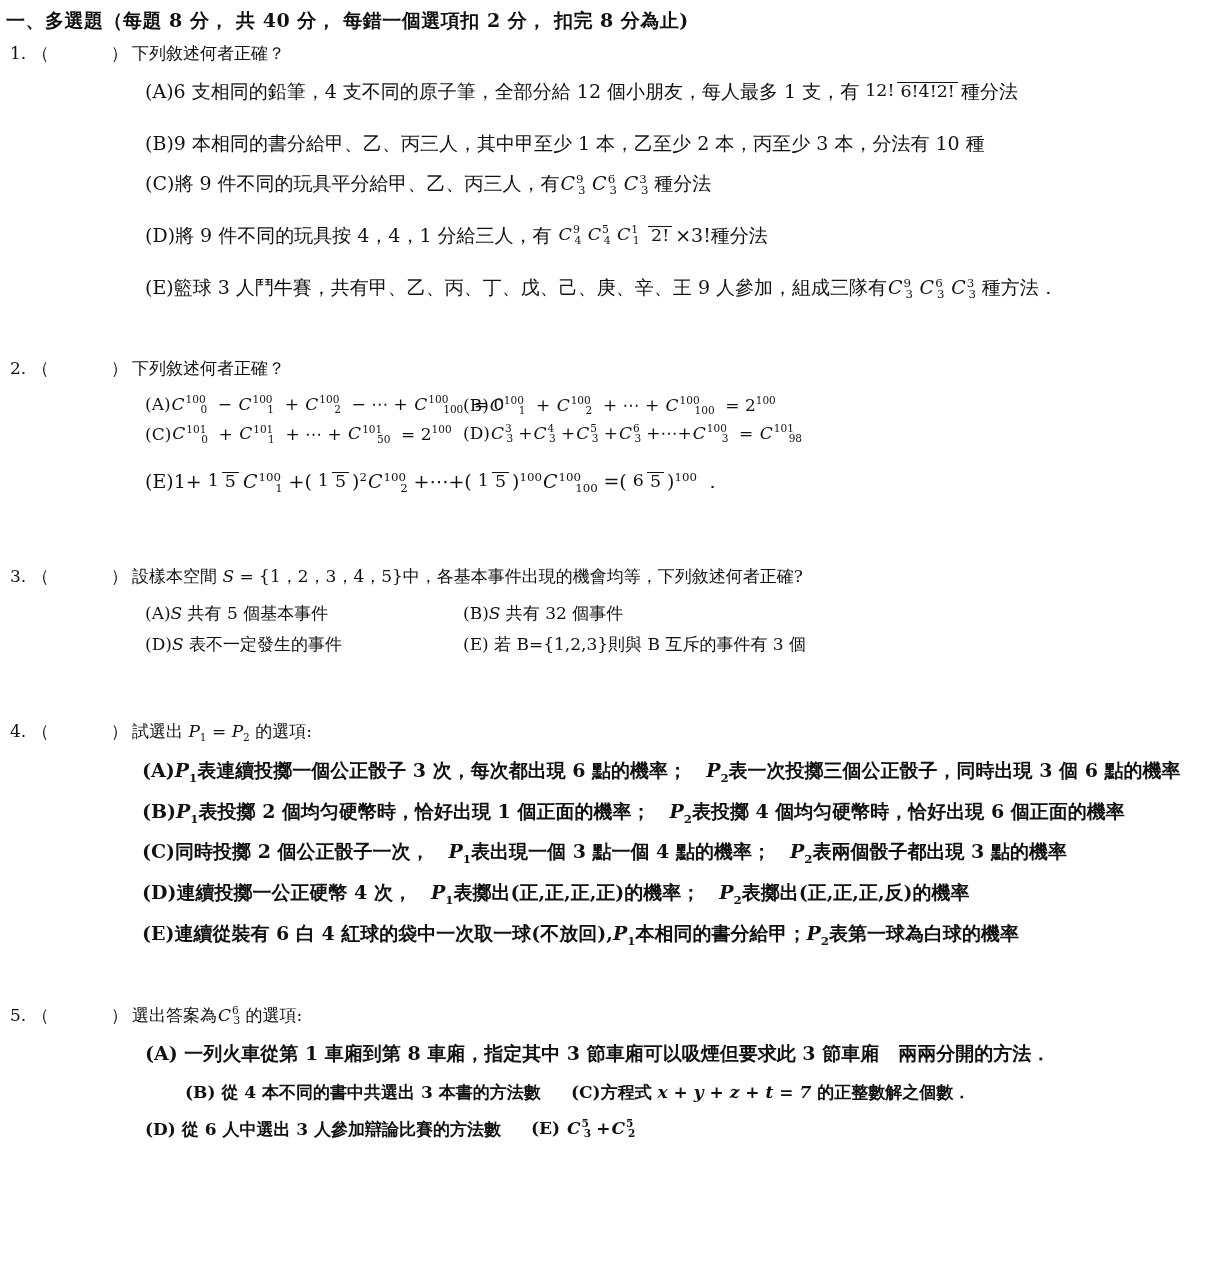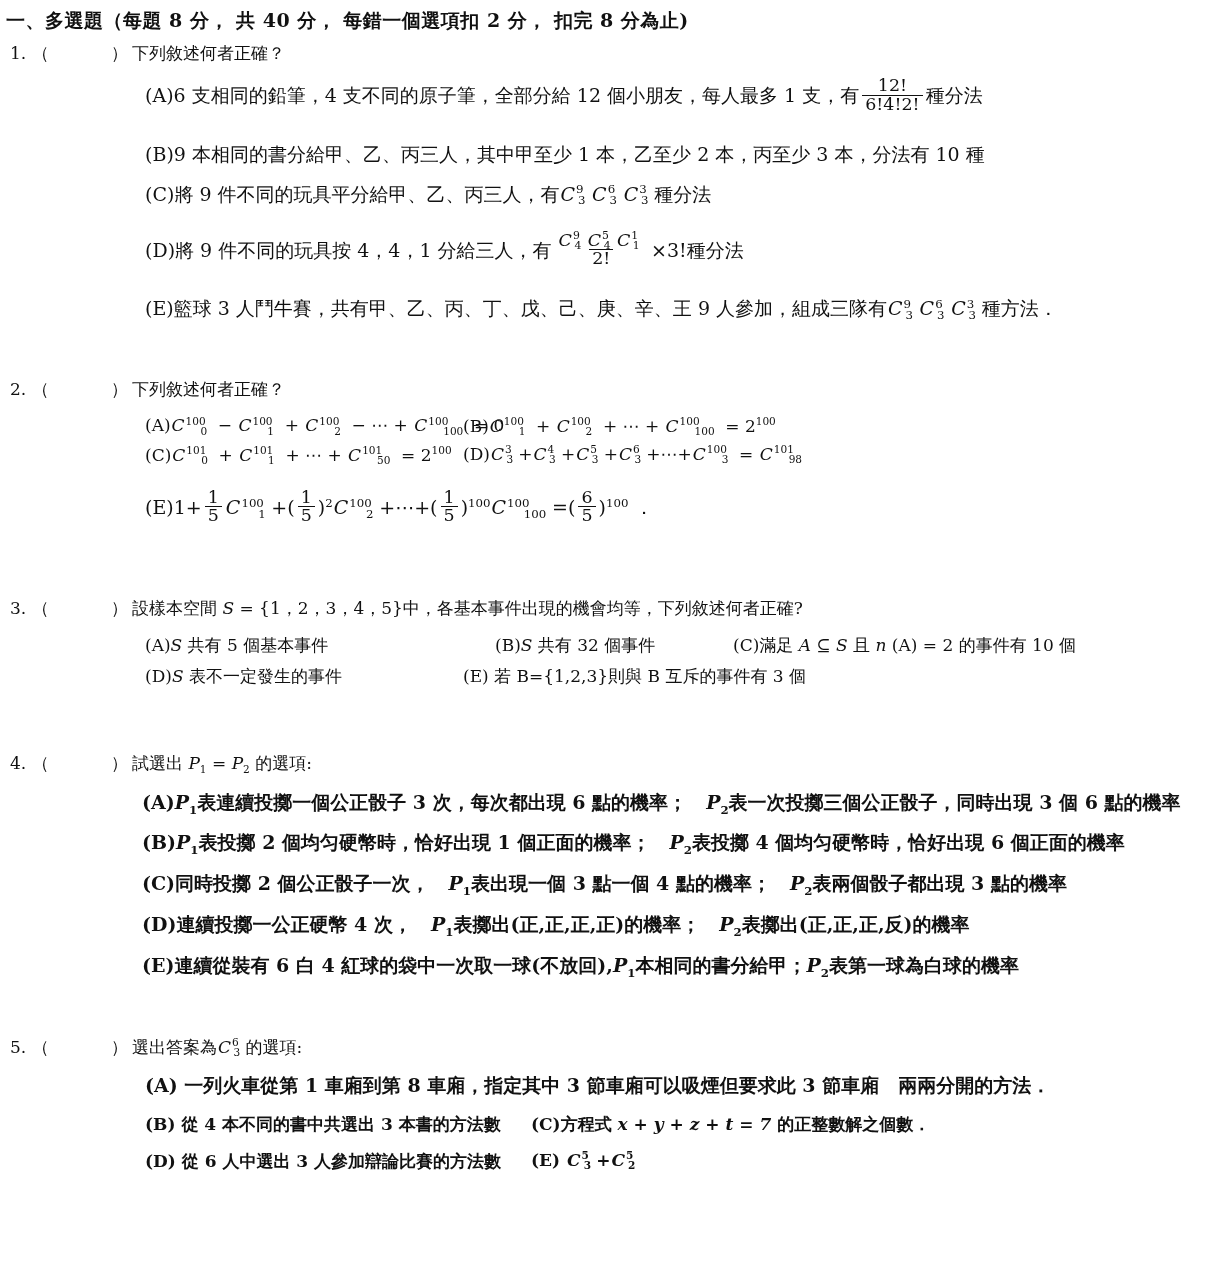--- a/index.html
+++ b/index.html
@@ -62,21 +62,21 @@
     white-space: nowrap;
     font-size: 19px;
   }
 
   .opt-row {
     display: flex;
     white-space: nowrap;
     gap: 8px;
   }
   .opt-cell-a { width: 310px; }
-  .opt-cell-b { width: 230px; margin-left: 32px; }
+  .opt-cell-b { width: 230px; }
   .opt-cell-c { }
 
   
   .gap-xs { height: 8px; }
   .gap-s  { height: 14px; }
   .gap-m  { height: 26px; }
   .gap-xl { height: 56px; }
 
   
   .mi { font-family: "DejaVu Serif", "Liberation Serif", serif; font-style: italic; }
@@ -108,21 +108,20 @@
     font-style: normal;
   }
   .subn {
     font-size: 0.62em;
     vertical-align: sub;
     font-style: normal;
   }
   
   .frac {
     display: inline-flex;
-    flex-direction: column;
     align-items: center;
     vertical-align: middle;
     margin: 0 3px;
     position: relative;
     top: -2px;
     font-size: 0.92em;
   }
   .frac .num { line-height: 1.02; padding: 0 3px; }
   .frac .den { line-height: 1.02; padding: 0 3px; border-top: 1.3px solid #111; }
 </style>
@@ -239,23 +238,20 @@
     </div>
     <div class="gap-s"></div>
     <div class="options">
       <div class="opt-row">
         <div class="opt-cell-a">
           <span>(A)</span><span class="mi">S</span><span> 共有 5 個基本事件</span>
         </div>
         <div class="opt-cell-b">
           <span>(B)</span><span class="mi">S</span><span> 共有 32 個事件</span>
         </div>
-        <div class="opt-cell-c">
-          <span>(C)</span><span>滿足 </span><span class="mi">A</span><span> ⊆ </span><span class="mi">S</span><span> 且 </span><span class="mi">n</span><span> (A) = 2</span><span> 的事件有 10 個</span>
-        </div>
       </div>
 
       <div class="gap-xs"></div>
 
       <div class="opt-row">
         <div class="opt-cell-a">
           <span>(D)</span><span class="mi">S</span><span> 表不一定發生的事件</span>
         </div>
         <div>
           <span>(E)</span><span> 若 B={1,2,3}則與 B 互斥的事件有 3 個</span>
@@ -315,21 +311,21 @@
     <div class="gap-s"></div>
     <div class="options" style="font-weight:bold;">
 
       <div class="opt">
         <span>(A)</span><span> 一列火車從第 1 車廂到第 8 車廂，指定其中 3 節車廂可以吸煙但要求此 3 節車廂　兩兩分開的方法．</span>
       </div>
 
       <div class="gap-s"></div>
 
       <div class="opt-row">
-        <div style="width:378px;">
+        <div style="width:378px;margin-left:40px;">
           <span>(B)</span><span> 從 4 本不同的書中共選出 3 本書的方法數</span>
         </div>
         <div>
           <span>(C)</span><span>方程式 </span><span class="mi">x + y + z + t = 7</span><span> 的正整數解之個數．</span>
         </div>
       </div>
 
       <div class="gap-s"></div>
 
       <div class="opt-row">

